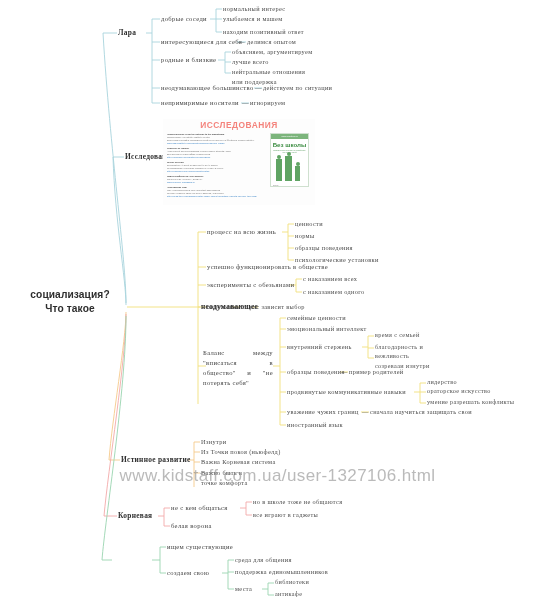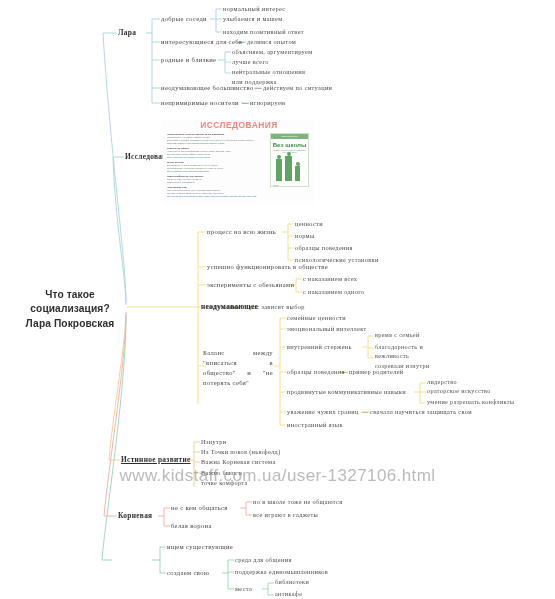--- a/index.html
+++ b/index.html
@@ -273,23 +273,22 @@
       <path d="M228 572 L 234 572" stroke="#9ad5b0"></path>
       <path d="M228 589 L 234 589" stroke="#9ad5b0"></path>
       <path d="M262 589 L 268 589" stroke="#9ad5b0"></path>
       <path d="M268 583 L 268 595" stroke="#9ad5b0"></path>
       <path d="M268 583 L 274 583" stroke="#9ad5b0"></path>
       <path d="M268 595 L 274 595" stroke="#9ad5b0"></path>
     </g>
   </svg>
 
   <div class="root-node">
+    <div>социализация?</div>
     <div>Что такое</div>
-    <div>социализация?</div>
-    <div>Лара Покровская</div>
   </div>
 
   <div class="node branch-label" style="left:118px; top:28px;">Лара</div>
 
   <div class="node lvl2" style="left:161px; top:14px;">добрые соседи</div>
   <div class="node lvl3" style="left:223px; top:4px;">нормальный интерес</div>
   <div class="node lvl3" style="left:223px; top:14px;">улыбаемся и машем</div>
   <div class="node lvl3" style="left:223px; top:27px;">находим позитивный ответ</div>
 
   <div class="node lvl2" style="left:161px; top:37px;">интересующиеся для себя</div>
@@ -402,21 +401,21 @@
   <div class="node lvl4" style="left:427px; top:378px;">лидерство</div>
   <div class="node lvl4" style="left:427px; top:387px;">ораторское искусство</div>
   <div class="node lvl4" style="left:427px; top:398px;">умение разрешать конфликты</div>
 
   <div class="node lvl3" style="left:287px; top:407px;">уважение чужих границ</div>
   <div class="node lvl3" style="left:362px; top:407px;">—</div>
   <div class="node lvl3" style="left:370px; top:407px;">сначала научиться защищать свои</div>
 
   <div class="node lvl3" style="left:287px; top:420px;">иностранный язык</div>
 
-  <div class="node branch-label" style="left:121px; top:455px;text-decoration:underline;">Истинное развитие</div>
+  <div class="node branch-label" style="left:121px; top:455px;">Истинное развитие</div>
   <div class="node lvl3" style="left:201px; top:437px;">Изнутри</div>
   <div class="node lvl3" style="left:201px; top:447px;">Из Точки покоя (ньюфелд)</div>
   <div class="node lvl3" style="left:201px; top:457px;">Важна Корневая система</div>
   <div class="node lvl3" style="left:201px; top:468px;">Важно быть в</div>
   <div class="node lvl3" style="left:201px; top:478px;">точке комфорта</div>
 
   <div class="node branch-label" style="left:118px; top:511px;">Корневая</div>
   <div class="node lvl2" style="left:171px; top:503px;">не с кем общаться</div>
   <div class="node lvl3" style="left:253px; top:497px;">но в школе тоже не общаются</div>
   <div class="node lvl3" style="left:253px; top:510px;">все играют в гаджеты</div>

